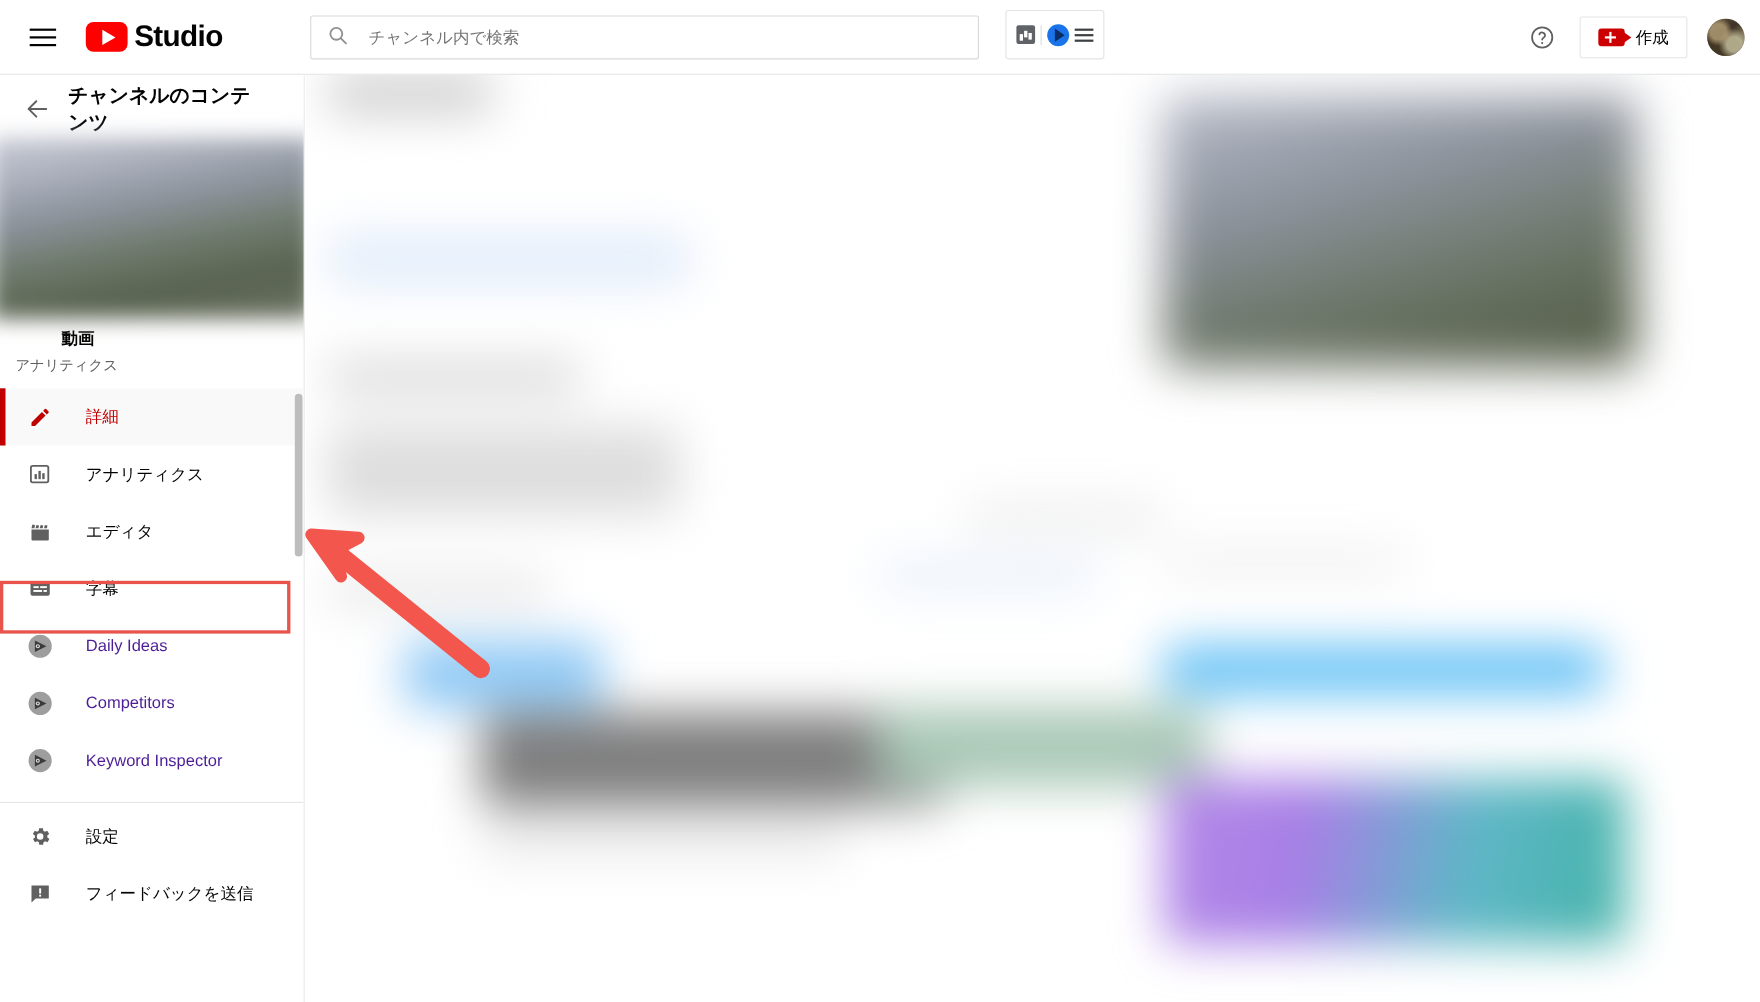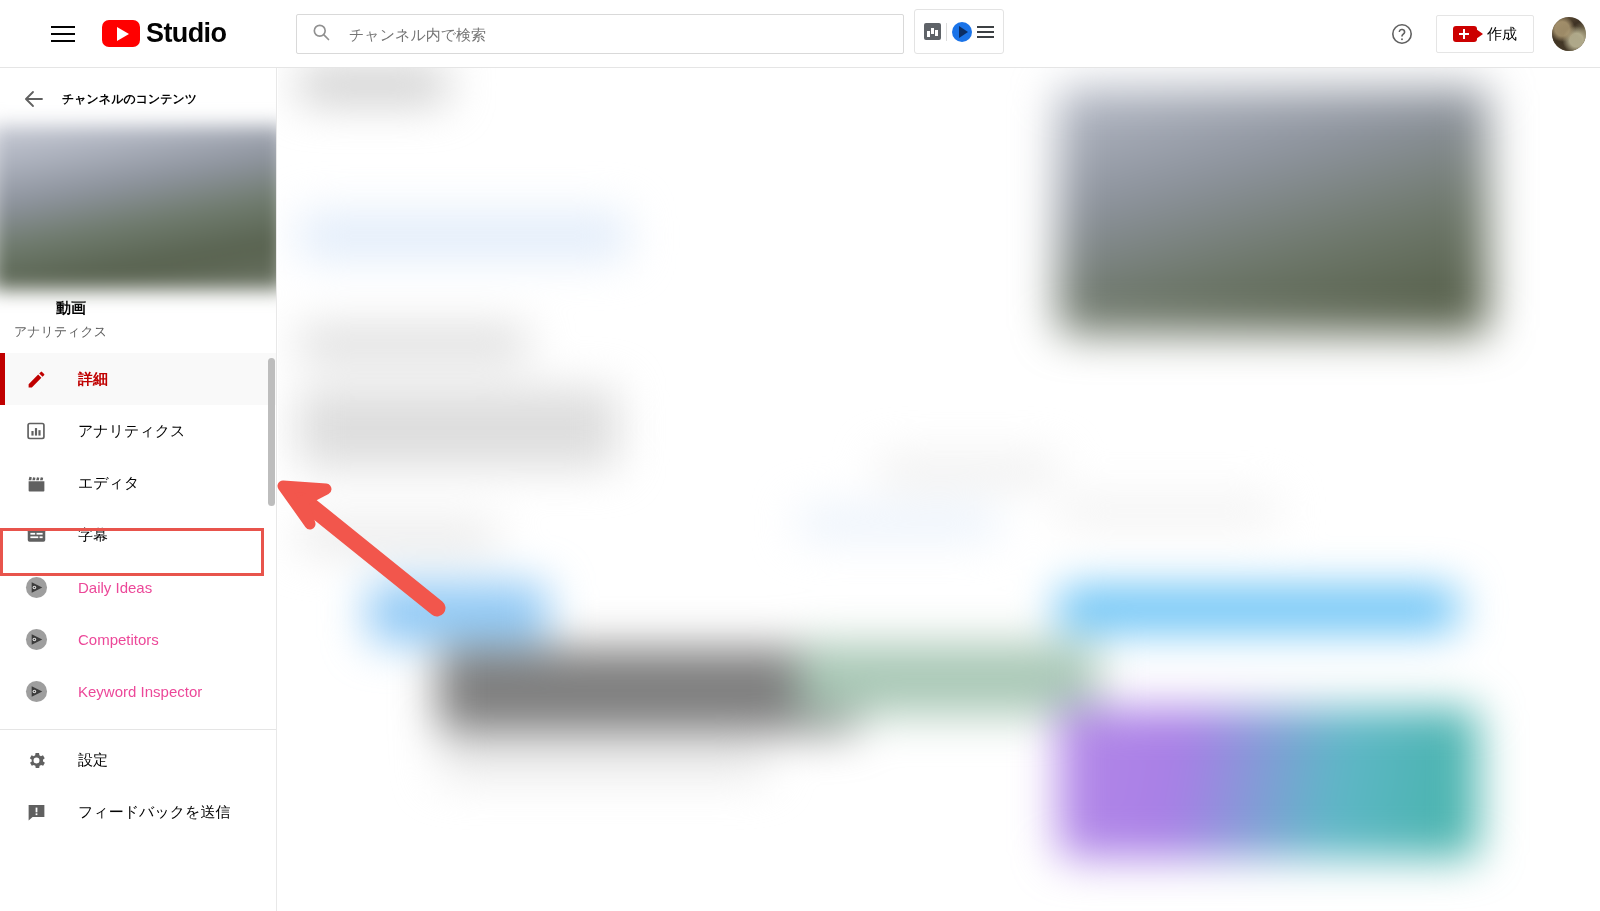--- a/index.html
+++ b/index.html
@@ -14,21 +14,20 @@
   #app { position: relative; width: 1600px; height: 911px; }
 
   
   .topbar {
     position: absolute; top: 0; left: 0;
     width: 1600px; height: 68px;
     background: #fff;
     border-bottom: 1px solid #e5e5e5;
     display: flex; align-items: center;
     z-index: 40;
-    padding-left: 24px;
   }
   .hamburger {
     width: 46px; height: 46px; margin-left: 16px;
     display: flex; flex-direction: column; justify-content: center;
     align-items: center; gap: 5px; cursor: pointer; border-radius: 50%;
   }
   .hamburger span { display: block; width: 24px; height: 2px; background: #030303; }
 
   .brand { display: flex; align-items: center; margin-left: 16px; cursor: pointer; }
   .brand-play {
@@ -42,21 +41,21 @@
     border-bottom: 7px solid transparent;
     margin-left: 3px;
   }
   .brand-text {
     margin-left: 6px; font-size: 27px; font-weight: 700;
     letter-spacing: -0.6px; color: #030303;
     font-family: "Liberation Sans", sans-serif;
   }
 
   .searchwrap {
-    position: absolute; left: 296px; top: 14px;
+    position: absolute; left: 282px; top: 14px;
     width: 608px; height: 40px;
   }
   .searchbox {
     width: 100%; height: 100%;
     border: 1px solid #d9d9d9; border-radius: 2px;
     display: flex; align-items: center; background: #fff;
   }
   .search-icon { margin-left: 14px; flex: 0 0 auto; }
   .search-input {
     flex: 1; border: none; outline: none;
@@ -157,21 +156,21 @@
   .side-head {
     height: 62px; display: flex; align-items: center;
     padding: 0 14px; background: #fff;
   }
   .back-arrow {
     width: 40px; height: 40px; flex: 0 0 40px;
     display: flex; align-items: center; justify-content: center;
     cursor: pointer; border-radius: 50%;
   }
   .side-head-title {
-    font-size: 12px; font-weight: 700; color: #030303;
+    font-size: 18px; font-weight: 700; color: #030303;
     line-height: 1.35; margin-left: 8px; max-width: 180px;
   }
   .side-thumb {
     width: 277px; height: 155px;
     background:
       linear-gradient(170deg, #c9ccd6 0%, #aeb3bf 18%, #8d939d 38%, #6e7a6c 58%, #58624f 78%, #6c7464 100%);
     filter: blur(9px);
     transform: scale(1.06);
   }
   .side-video-meta { padding: 14px 0 10px 14px; }
@@ -184,26 +183,26 @@
     display: flex; align-items: center;
     padding-left: 24px; cursor: pointer;
     font-size: 15px; color: #030303;
   }
   .menu-item .mi-icon {
     width: 24px; height: 24px; flex: 0 0 24px;
     display: flex; align-items: center; justify-content: center;
   }
   .menu-item .mi-label { margin-left: 30px; white-space: nowrap; }
   .menu-item.active { background: #f9f9f9; font-weight: 500; }
-  .menu-item.active .mi-label { color: #C00000; font-weight: 700; }
+  .menu-item.active .mi-label { color: #C00000; font-weight: 400; }
   .menu-item.active::before {
     content: ""; position: absolute; left: 0; top: 0;
     width: 5px; height: 100%; background: #C00000;
   }
-  .menu-item.dim .mi-label { color: #ec4899; }
+  .menu-item.dim .mi-label { color: #4c1d95; }
 
   .menu-divider {
     height: 1px; background: #e5e5e5;
     margin: 12px 0 4px 0;
   }
 
   .side-scroll {
     position: absolute; left: 268px; top: 290px;
     width: 7px; height: 148px;
     background: #bdbdbd; border-radius: 4px;

